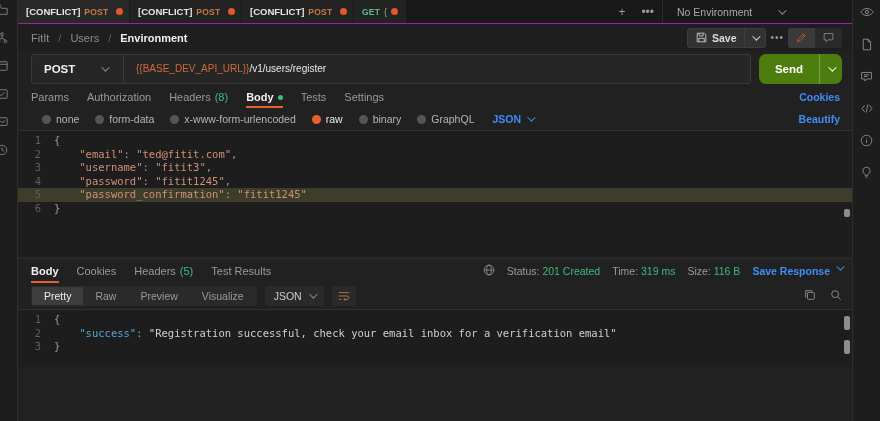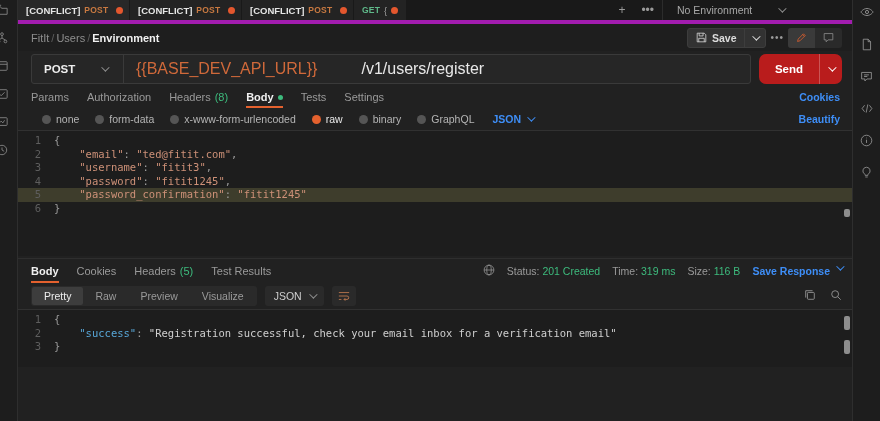--- a/index.html
+++ b/index.html
@@ -15,21 +15,21 @@
 
   
   .right-rail { width:28px; background:#1d1d1d; border-left:1px solid #2e2e2e; flex:0 0 28px;
     display:flex; flex-direction:column; align-items:center; padding-top:5px; }
   .right-rail .rail-ic { margin-bottom:14px; color:#9a9a9a; cursor:pointer; }
 
   
   .main { flex:1 1 auto; display:flex; flex-direction:column; min-width:0; }
 
   
-  .tabbar { height:24px; background:#191919; border-bottom:4px solid #a21caf; display:flex; align-items:stretch; }
+  .tabbar { height:24px; background:#191919; border-bottom:1px solid #a21caf; display:flex; align-items:stretch; }
   .tabs-wrap { display:flex; flex:1 1 auto; min-width:0; }
   .tab { display:flex; align-items:center; gap:4px; padding:0 8px; background:#232323; border-right:1px solid #191919;
     font-size:9.5px; color:#9a9a9a; white-space:nowrap; cursor:pointer; max-width:112px; }
   .tab.active { background:#282828; }
   .tab .t-prefix { color:#e6e6e6; font-weight:bold; }
   .tab .t-method { font-weight:bold; font-size:8.5px; letter-spacing:.2px; }
   .tab .mm-POST { color:#c87941; }
   .tab .mm-GET  { color:#5fb98a; }
   .tab .t-title { overflow:hidden; text-overflow:ellipsis; }
   .tab .t-dot { width:7px; height:7px; border-radius:50%; background:#e4572e; flex:0 0 7px; }
@@ -37,43 +37,43 @@
   .env-box { margin-left:auto; display:flex; align-items:center; gap:26px; border-left:1px solid #2c2c2c;
     padding:0 10px 0 14px; font-size:10.5px; color:#a8a8a8; min-width:190px; cursor:pointer; }
 
   .chev { display:inline-block; width:6px; height:6px; border-right:1.4px solid #8f8f8f; border-bottom:1.4px solid #8f8f8f;
     transform:rotate(45deg) translateY(-2px); }
   .chev.blue { border-color:#3e8ef7; }
   .chev.white { border-color:#dcdcdc; }
 
   
   .toolbar { height:27px; background:#1e1e1e; display:flex; align-items:center; padding:0 10px 0 13px; }
-  .crumbs { display:flex; align-items:center; gap:2px; font-size:11px; color:#8f8f8f; }
+  .crumbs { display:flex; align-items:center; gap:9px; font-size:11px; color:#8f8f8f; }
   .crumbs .sep { color:#5f5f5f; }
   .crumbs .last { color:#f0f0f0; font-weight:bold; }
   .toolbar-right { margin-left:auto; display:flex; align-items:center; gap:0; }
   .save-btn { display:flex; align-items:center; background:#323232; border:1px solid #3d3d3d; border-radius:3px;
     height:20px; overflow:hidden; cursor:pointer; }
   .save-main { display:flex; align-items:center; gap:5px; padding:0 8px; font-size:10.5px; color:#dcdcdc; font-weight:bold; }
   .save-chev { padding:0 7px; border-left:1px solid #3d3d3d; height:100%; display:flex; align-items:center; }
   .more-dots { color:#9a9a9a; font-size:10px; letter-spacing:1px; padding:0 4px; cursor:pointer; }
   .seg-pair { display:flex; background:#2a2a2a; border-radius:3px; overflow:hidden; height:20px; }
   .seg-pair .seg { display:flex; align-items:center; padding:0 8px; cursor:pointer; color:#8f8f8f; }
   .seg-pair .seg.on { background:#3a3a3a; color:#e4612e; }
 
   
   .urlrow { height:35px; display:flex; align-items:center; padding:0 10px 0 13px; gap:8px; background:#212121; }
   .url-box { flex:1 1 auto; display:flex; align-items:stretch; height:30px; background:#262626;
     border:1px solid #3a3a3a; border-radius:3px; min-width:0; }
   .method-sel { display:flex; align-items:center; gap:26px; padding:0 12px; border-right:1px solid #3a3a3a;
     font-size:11.5px; font-weight:bold; color:#ededed; cursor:pointer; min-width:92px; }
-  .url-text { display:flex; align-items:center; padding:0 12px; font-size:16px; white-space:nowrap; overflow:hidden; cursor:text; }
+  .url-text { display:flex; align-items:center; padding:0 12px; font-size:10px; white-space:nowrap; overflow:hidden; cursor:text; }
   .url-base { color:#d0693a; }
-  .url-path { color:#e8e8e8;margin-left:44px; }
-  .send-btn { display:flex; align-items:stretch; height:30px; background:#b91c1c; border-radius:7px; overflow:hidden;
+  .url-path { color:#e8e8e8; }
+  .send-btn { display:flex; align-items:stretch; height:30px; background:#4d7c0f; border-radius:7px; overflow:hidden;
     cursor:pointer; flex:0 0 auto; }
   .send-main { display:flex; align-items:center; padding:0 16px; color:#fff; font-size:11.5px; font-weight:bold; }
   .send-chev { display:flex; align-items:center; padding:0 8px; border-left:1px solid rgba(255,255,255,.25); }
 
   
   .reqtabs { height:22px; display:flex; align-items:center; padding:0 12px 0 13px; gap:18px; font-size:11px; color:#9a9a9a; }
   .rtab { display:flex; align-items:center; gap:4px; height:100%; position:relative; cursor:pointer; white-space:nowrap; }
   .rtab.active { color:#f0f0f0; font-weight:bold; }
   .rtab.active::after { content:""; position:absolute; left:0; right:0; bottom:0; height:2px; background:#e4612e; }
   .rtab .cnt { color:#3dbb7d; }

